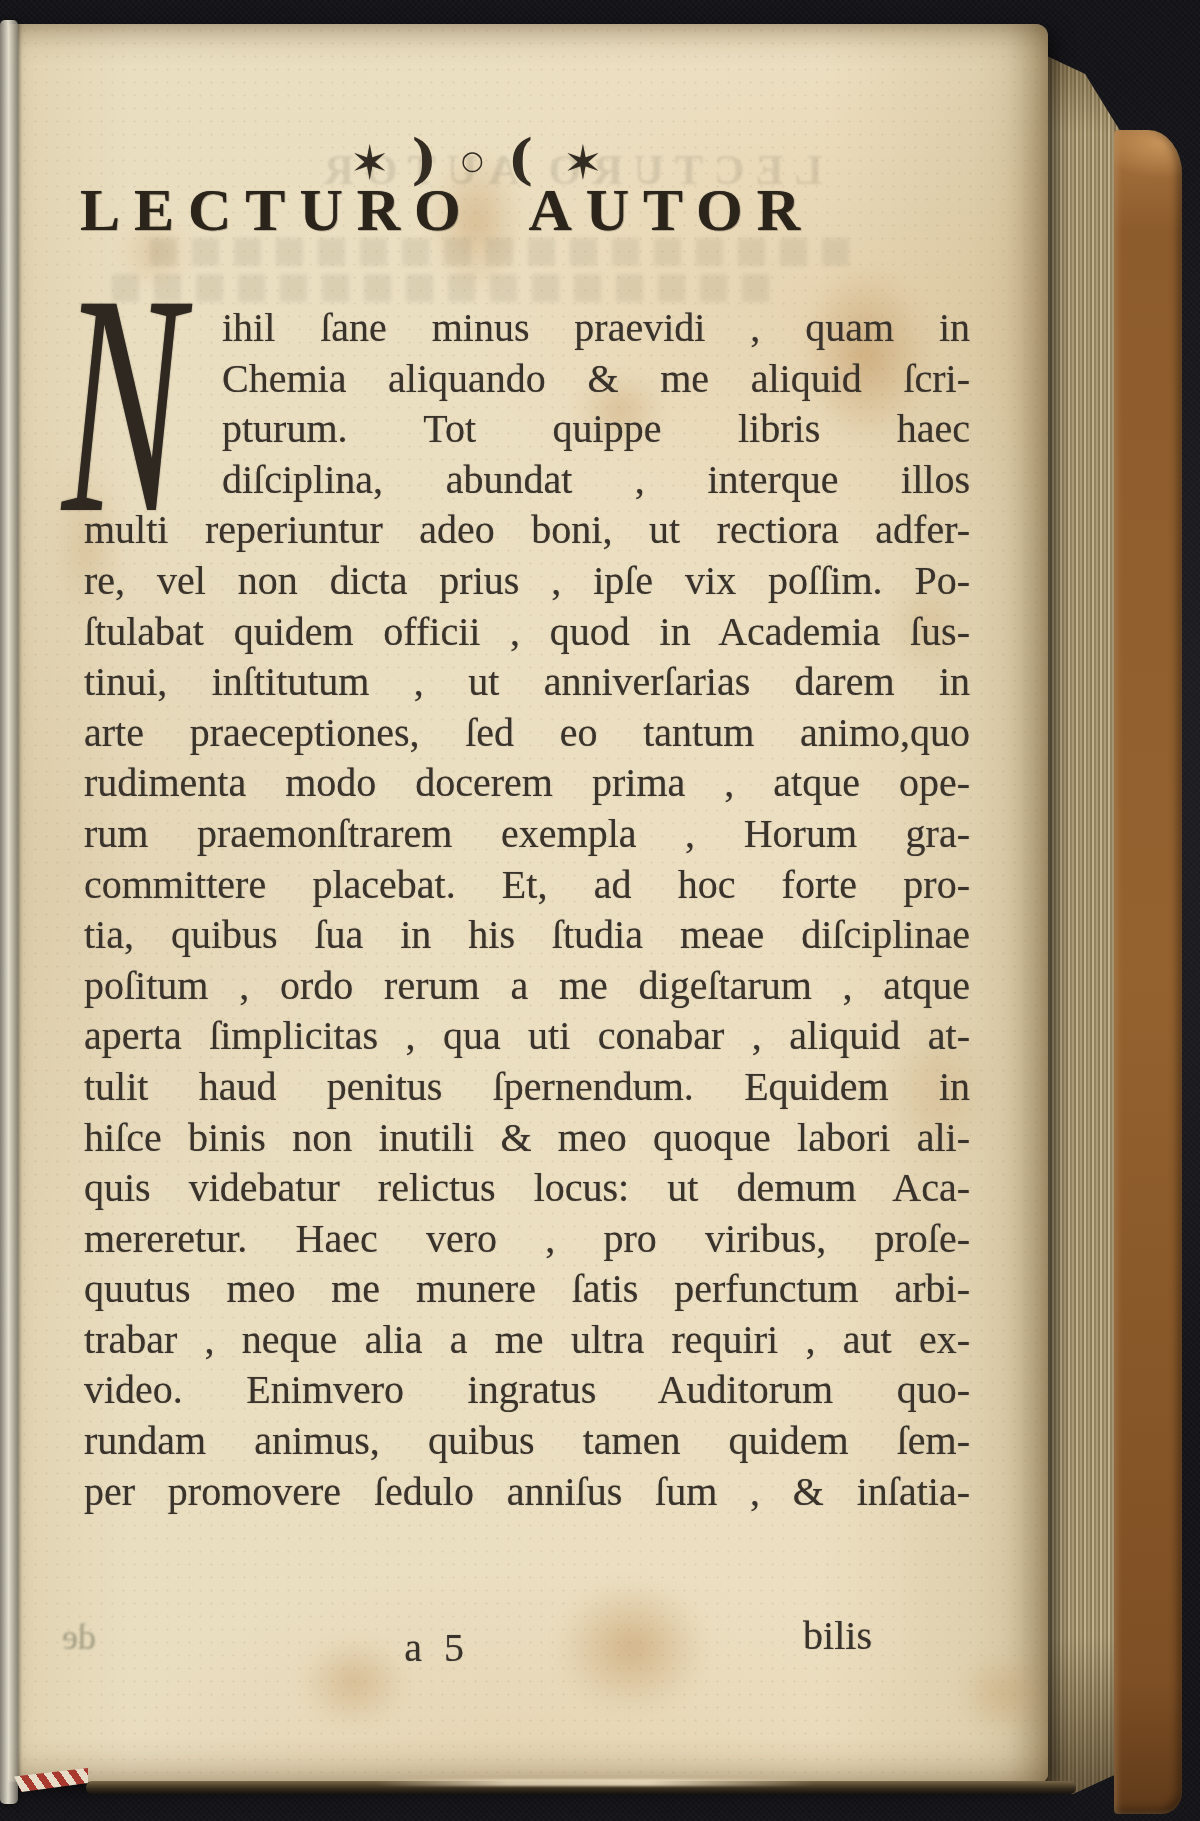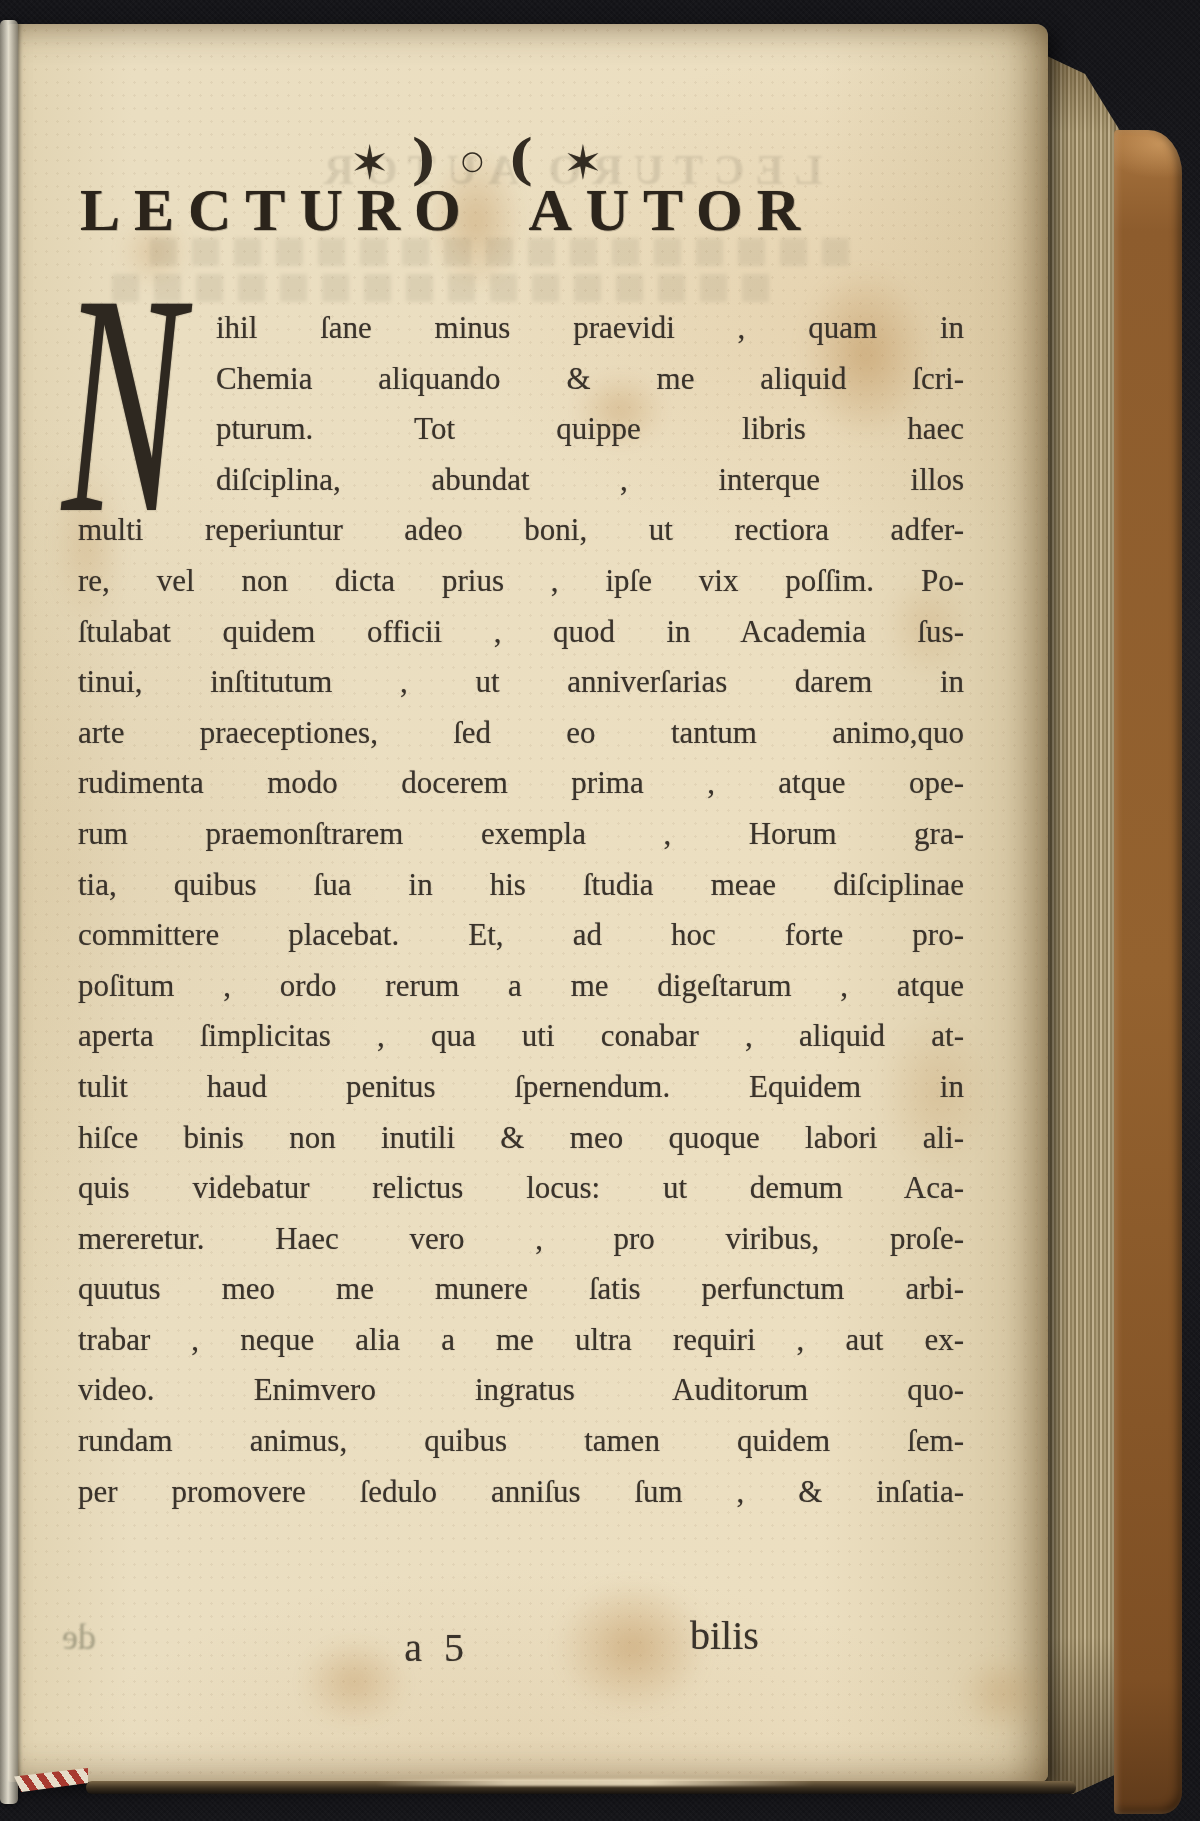--- a/index.html
+++ b/index.html
@@ -110,32 +110,32 @@
     color:#2b241b;text-shadow:0 0 1px rgba(43,36,27,.65), 1px 1px 0 rgba(43,36,27,.2);
     white-space:nowrap;
   }
   .drop-cap{
     position:absolute;left:62px;top:246px;
     font-size:315px;line-height:1;font-style:italic;font-weight:400;
     color:#2e2820;transform:scaleX(.58);transform-origin:left top;
     text-shadow:0 0 2px rgba(46,40,32,.55);
   }
   .body-text{
-    position:absolute;left:78px;top:303px;width:886px;
-    font-size:31px;line-height:50.6px;color:#3a332b;
+    position:absolute;left:84px;top:303px;width:886px;
+    font-size:40px;line-height:50.6px;color:#3a332b;
     text-shadow:0 0 1px rgba(58,51,43,.55);
   }
   .text-line{text-align:justify;text-align-last:justify;white-space:normal;}
   .text-line.indent{padding-left:138px;}
   .signature-mark{
     position:absolute;left:330px;top:1624px;width:140px;text-align:right;
     font-size:40px;color:#3a332b;text-shadow:0 0 1px rgba(58,51,43,.55);letter-spacing:6px;
   }
   .catchword{
-    position:absolute;left:690px;top:1612px;width:182px;
+    position:absolute;left:690px;top:1612px;width:182px;text-align:right;
     font-size:40px;color:#3a332b;text-shadow:0 0 1px rgba(58,51,43,.55);
   }
 </style>
 </head>
 <body>
 
 <div class="photo">
 
   <div class="fore-edge"></div>
   <div class="leather-cover"></div>
@@ -174,22 +174,22 @@
       <div class="text-line indent">Chemia aliquando &amp; me aliquid ſcri-</div>
       <div class="text-line indent">pturum. Tot quippe libris haec</div>
       <div class="text-line indent">diſciplina, abundat , interque illos</div>
       <div class="text-line">multi reperiuntur adeo boni, ut rectiora adfer-</div>
       <div class="text-line">re, vel non dicta prius , ipſe vix poſſim. Po-</div>
       <div class="text-line">ſtulabat quidem officii , quod in Academia ſus-</div>
       <div class="text-line">tinui, inſtitutum , ut anniverſarias darem in</div>
       <div class="text-line">arte praeceptiones, ſed eo tantum animo,quo</div>
       <div class="text-line">rudimenta modo docerem prima , atque ope-</div>
       <div class="text-line">rum praemonſtrarem exempla , Horum gra-</div>
+      <div class="text-line">committere placebat. Et, ad hoc forte pro-</div>
       <div class="text-line">tia, quibus ſua in his ſtudia meae diſciplinae</div>
-      <div class="text-line">committere placebat. Et, ad hoc forte pro-</div>
       <div class="text-line">poſitum , ordo rerum a me digeſtarum , atque</div>
       <div class="text-line">aperta ſimplicitas , qua uti conabar , aliquid at-</div>
       <div class="text-line">tulit haud penitus ſpernendum. Equidem in</div>
       <div class="text-line">hiſce binis non inutili &amp; meo quoque labori ali-</div>
       <div class="text-line">quis videbatur relictus locus: ut demum Aca-</div>
       <div class="text-line">mereretur. Haec vero , pro viribus, proſe-</div>
       <div class="text-line">quutus meo me munere ſatis perfunctum arbi-</div>
       <div class="text-line">trabar , neque alia a me ultra requiri , aut ex-</div>
       <div class="text-line">video. Enimvero ingratus Auditorum quo-</div>
       <div class="text-line">rundam animus, quibus tamen quidem ſem-</div>

